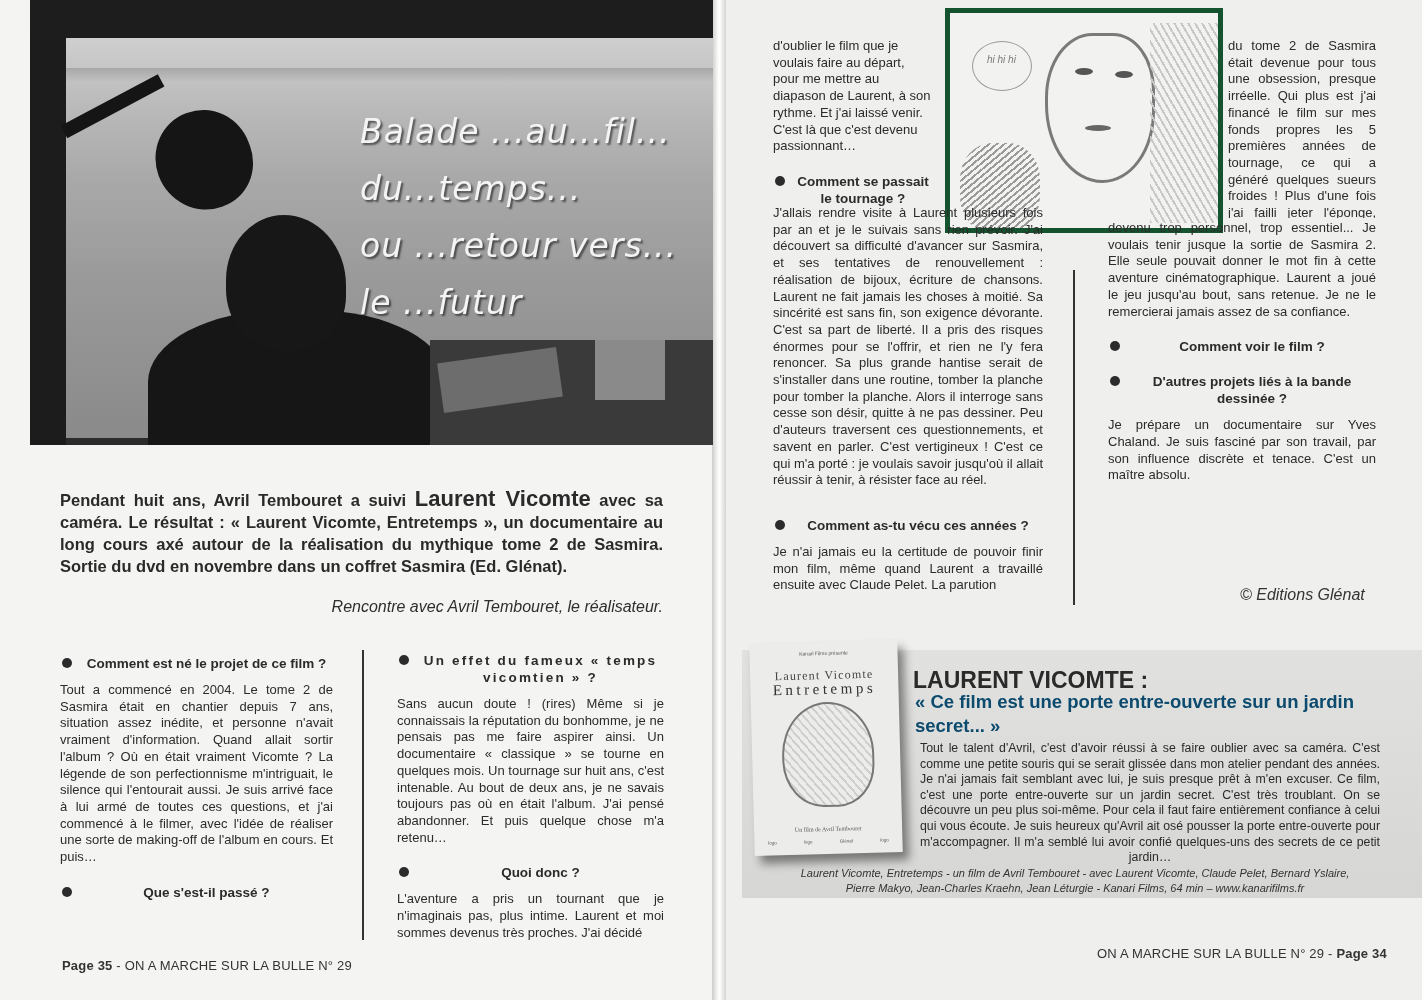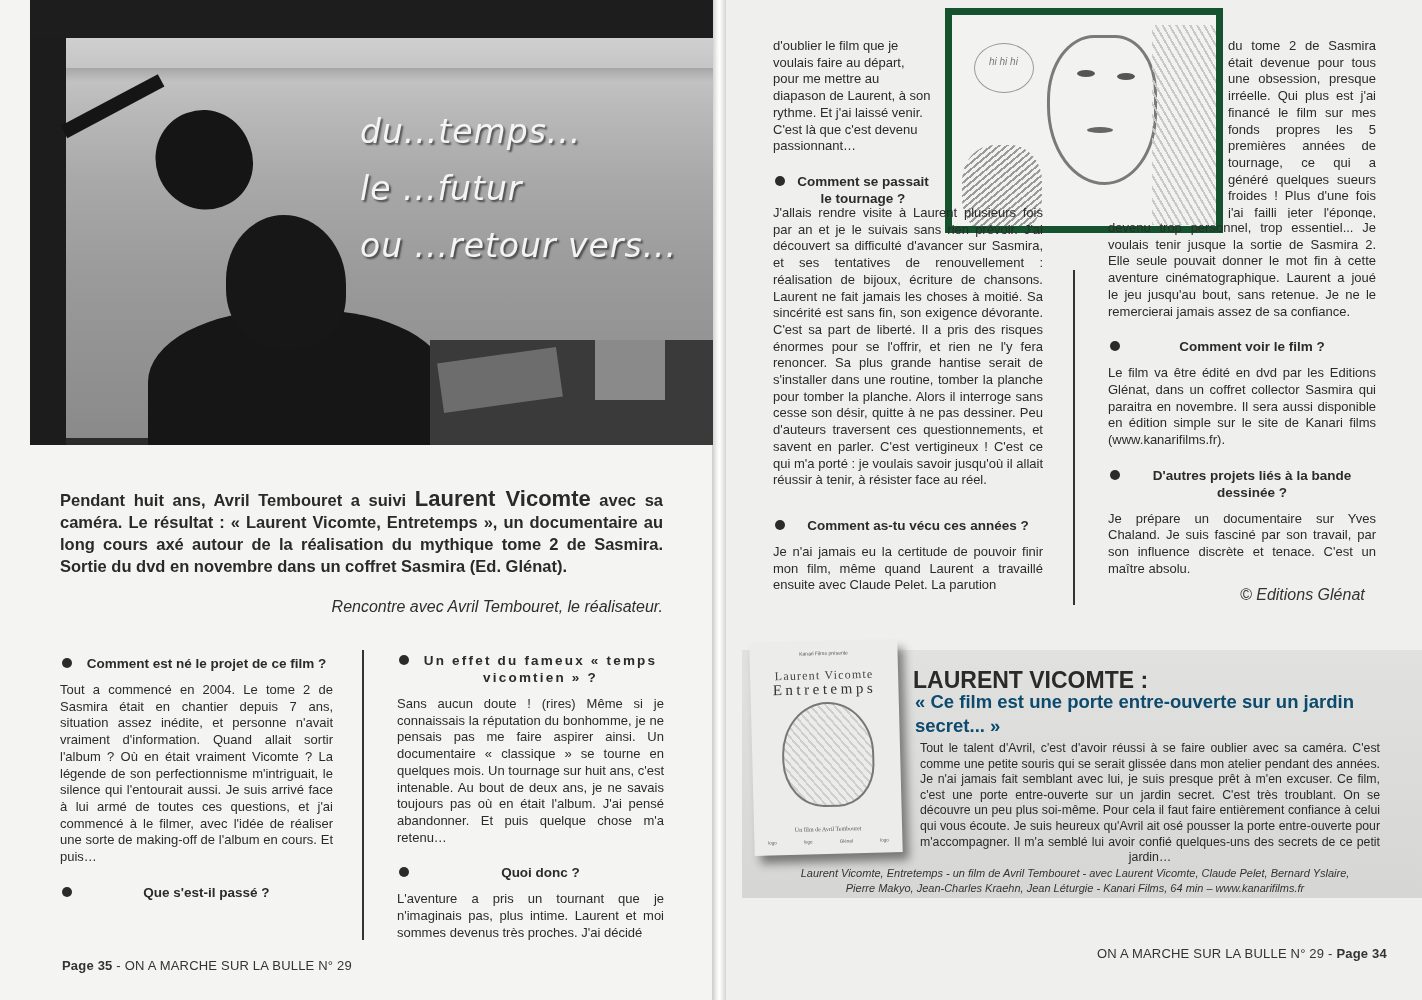--- a/index.html
+++ b/index.html
@@ -46,21 +46,21 @@
   .col .q .bullet { position: absolute; left: 2px; top: 3px; width: 10px; height: 10px; border-radius: 50%; background: #2b2b2b; }
   .col .q.spaced { letter-spacing: 2.2px; }
   .col .a { margin-bottom: 14px; }
   .vrule { position: absolute; width: 2px; background: #333; }
 
   .footer { position: absolute; font-size: 13px; color: #333; letter-spacing: 0.2px; }
   .footer b { font-weight: bold; }
 
   
   .sketch { position: absolute; left: 945px; top: 8px; width: 278px; height: 225px;
-        background: #f2f2f0; border: 7px solid #14532d; overflow: hidden; }
+        background: #f2f2f0; border: 5px solid #14532d; overflow: hidden; }
   .sketch .face { position: absolute; left: 95px; top: 20px; width: 110px; height: 150px;
         border: 3px solid #7a7a7a; border-radius: 45% 40% 50% 55%; }
   .sketch .eye1 { position: absolute; left: 125px; top: 55px; width: 18px; height: 7px; background: #555; border-radius: 50%; }
   .sketch .eye2 { position: absolute; left: 165px; top: 58px; width: 18px; height: 7px; background: #555; border-radius: 50%; }
   .sketch .mouth { position: absolute; left: 135px; top: 112px; width: 26px; height: 6px; background: #666; border-radius: 50%; }
   .sketch .hair { position: absolute; left: 200px; top: 10px; width: 70px; height: 200px;
         background: repeating-linear-gradient(60deg, #c8c8c8 0 2px, transparent 2px 6px); }
   .sketch .bubble { position: absolute; left: 22px; top: 28px; width: 60px; height: 50px; border: 1.5px solid #999; border-radius: 50%;
         font-size: 10px; font-style: italic; color: #777; padding: 12px 0 0 14px; }
   .sketch .shoulder { position: absolute; left: 10px; top: 130px; width: 80px; height: 90px;
@@ -100,23 +100,24 @@
   <div class="horizon"></div>
   <div class="frame-left"></div>
   <div class="lamp-arm"></div>
   <div class="lamp-head"></div>
   <div class="person-body"></div>
   <div class="person-head"></div>
   <div class="desk"></div>
   <div class="book1"></div>
   <div class="book2"></div>
   <div class="title">
+    <div>Balade ...au...fil...</div>
     <div>du...temps...</div>
+    <div>ou ...retour vers...</div>
     <div>le ...futur</div>
-    <div>ou ...retour vers...</div>
   </div>
 </div>
 
 <div class="intro"><span>Pendant huit ans, Avril Tembouret a suivi </span><span class="big">Laurent Vicomte</span><span> avec sa caméra. Le résultat : « Laurent Vicomte, Entretemps », un documentaire au long cours axé autour de la réalisation du mythique tome 2 de Sasmira. Sortie du dvd en novembre dans un coffret Sasmira (Ed. Glénat).</span></div>
 <div class="byline">Rencontre avec Avril Tembouret, le réalisateur.</div>
 
 <div class="col" style="left:60px; top:655px; width:273px;">
   <div class="q"><span class="bullet"></span><span>Comment est né le projet de ce film ?</span></div>
   <div class="a">Tout a commencé en 2004. Le tome 2 de Sasmira était en chantier depuis 7 ans, situation assez inédite, et personne n'avait vraiment d'information. Quand allait sortir l'album ? Où en était vraiment Vicomte ? La légende de son perfectionnisme m'intriguait, le silence qui l'entourait aussi. Je suis arrivé face à lui armé de toutes ces questions, et j'ai commencé à le filmer, avec l'idée de réaliser une sorte de making-off de l'album en cours. Et puis…</div>
   <div class="q" style="margin-top:18px;"><span class="bullet"></span><span>Que s'est-il passé ?</span></div>
@@ -152,21 +153,20 @@
   <div class="a">Je n'ai jamais eu la certitude de pouvoir finir mon film, même quand Laurent a travaillé ensuite avec Claude Pelet. La parution</div>
 </div>
 <div class="vrule" style="left:1073px; top:270px; height:335px;"></div>
 
 <div class="col" style="left:1228px; top:38px; width:148px;">
   <div class="a" style="height:180px; overflow:hidden;">du tome 2 de Sasmira était devenue pour tous une obsession, presque irréelle. Qui plus est j'ai financé le film sur mes fonds propres les 5 premières années de tournage, ce qui a généré quelques sueurs froides ! Plus d'une fois j'ai failli jeter l'éponge, mais c'était</div>
 </div>
 <div class="col" style="left:1108px; top:220px; width:268px;">
   <div class="a">devenu trop personnel, trop essentiel... Je voulais tenir jusque la sortie de Sasmira 2. Elle seule pouvait donner le mot fin à cette aventure cinématographique. Laurent a joué le jeu jusqu'au bout, sans retenue. Je ne le remercierai jamais assez de sa confiance.</div>
   <div class="q" style="margin-top:18px;"><span class="bullet"></span><span>Comment voir le film ?</span></div>
-  <div class="a">Le film va être édité en dvd par les Editions Glénat, dans un coffret collector Sasmira qui paraitra en novembre. Il sera aussi disponible en édition simple sur le site de Kanari films (www.kanarifilms.fr).</div>
   <div class="q" style="margin-top:18px;"><span class="bullet"></span><span>D'autres projets liés à la bande dessinée ?</span></div>
   <div class="a">Je prépare un documentaire sur Yves Chaland. Je suis fasciné par son travail, par son influence discrète et tenace. C'est un maître absolu.</div>
 </div>
 <div class="copyright">© Editions Glénat</div>
 
 <div class="box"></div>
 <div class="dvd">
   <div class="studio">Kanari Films présente</div>
   <div class="t1">Laurent Vicomte</div>
   <div class="t2">Entretemps</div>

